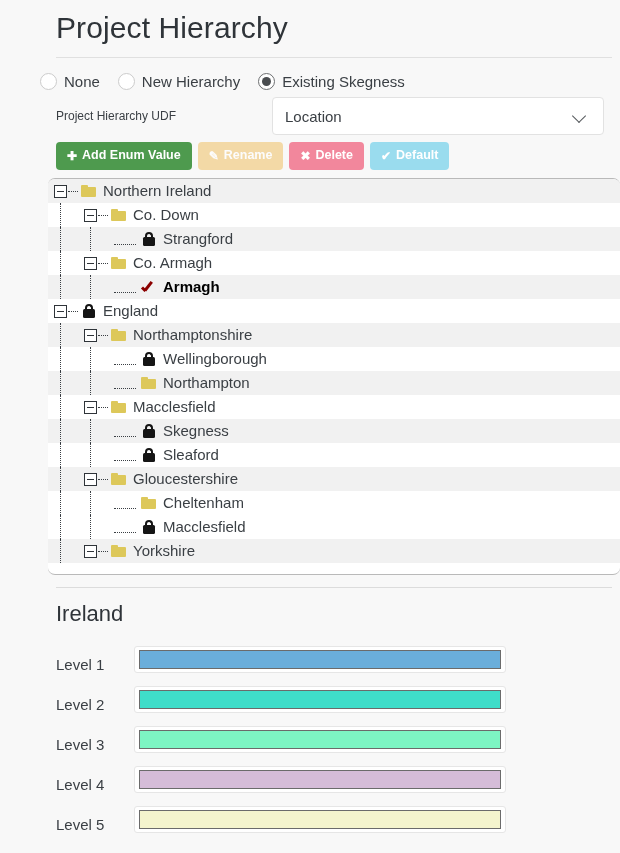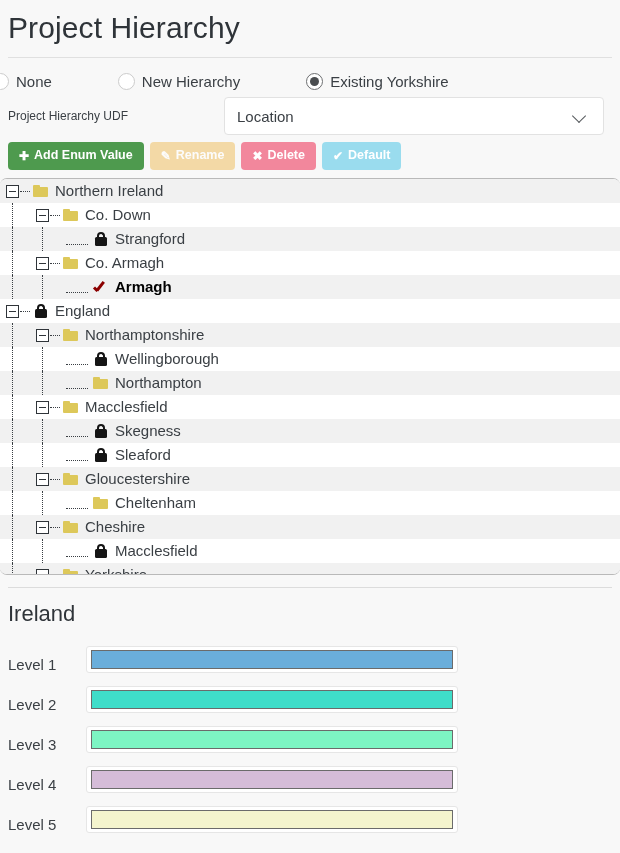--- a/index.html
+++ b/index.html
@@ -4,21 +4,21 @@
 <style>
   * { box-sizing: border-box; }
   html, body {
     margin: 0; padding: 0;
     width: 620px; height: 853px;
     background: #f8f8f8;
     font-family: "Liberation Sans", sans-serif;
     color: #3a3f44;
     overflow: hidden;
   }
-  .page { width: 620px; height: 853px; position: relative; background: #f8f8f8; }
+  .page { width: 620px; height: 853px; position: relative; background: #f8f8f8; padding-left: 48px; }
 
   
   .page-title {
     font-size: 30px;
     font-weight: 400;
     color: #2f3439;
     padding: 8px 0 0 8px;
     line-height: 40px;
     letter-spacing: 0.1px;
   }
@@ -28,21 +28,20 @@
     border: 0;
     margin: 9px 8px 0 8px;
   }
 
   
   .radio-row {
     display: flex;
     align-items: center;
     padding: 12px 0 0 0;
     height: 34px;
-    gap: 48px;
   }
   .radio-opt {
     display: flex;
     align-items: center;
     margin-right: 18px;
   }
   .radio-opt:first-child { margin-left: -8px; }
   .radio-circle {
     width: 17px; height: 17px;
     border: 1px solid #ccc;
@@ -327,21 +326,21 @@
       <div class="radio-opt">
         <span class="radio-circle"></span>
         <span class="radio-label">None</span>
       </div>
       <div class="radio-opt">
         <span class="radio-circle"></span>
         <span class="radio-label">New Hierarchy</span>
       </div>
       <div class="radio-opt">
         <span class="radio-circle checked"></span>
-        <span class="radio-label">Existing Yorkshire</span>
+        <span class="radio-label">Existing Skegness</span>
       </div>
     </div>
 
   <div class="udf-row">
     <div class="udf-label">Project Hierarchy UDF</div>
     <div class="select-box">
       <span>Location</span>
       <span class="chev"></span>
     </div>
   </div>
@@ -481,29 +480,20 @@
       </div>
       <div class="trow">
         <div class="indent" style="width: 66px;">
           <span class="vline" style="left: 12px;"></span>
           <span class="vline" style="left: 42px;"></span>
         </div>
         <span class="elbow"></span>
         <span class="ico ico-folder"></span>
         <span class="tlabel">Cheltenham</span>
       </div>
-      <div class="trow alt">
-        <div class="indent" style="width: 36px;">
-          <span class="vline" style="left: 12px;"></span>
-        </div>
-        <span class="expander"></span>
-        <span class="dots"></span>
-        <span class="ico ico-folder"></span>
-        <span class="tlabel">Cheshire</span>
-      </div>
       <div class="trow">
         <div class="indent" style="width: 66px;">
           <span class="vline" style="left: 12px;"></span>
           <span class="vline" style="left: 42px;"></span>
         </div>
         <span class="elbow"></span>
         <span class="ico ico-lock"></span>
         <span class="tlabel">Macclesfield</span>
       </div>
       <div class="trow alt">

